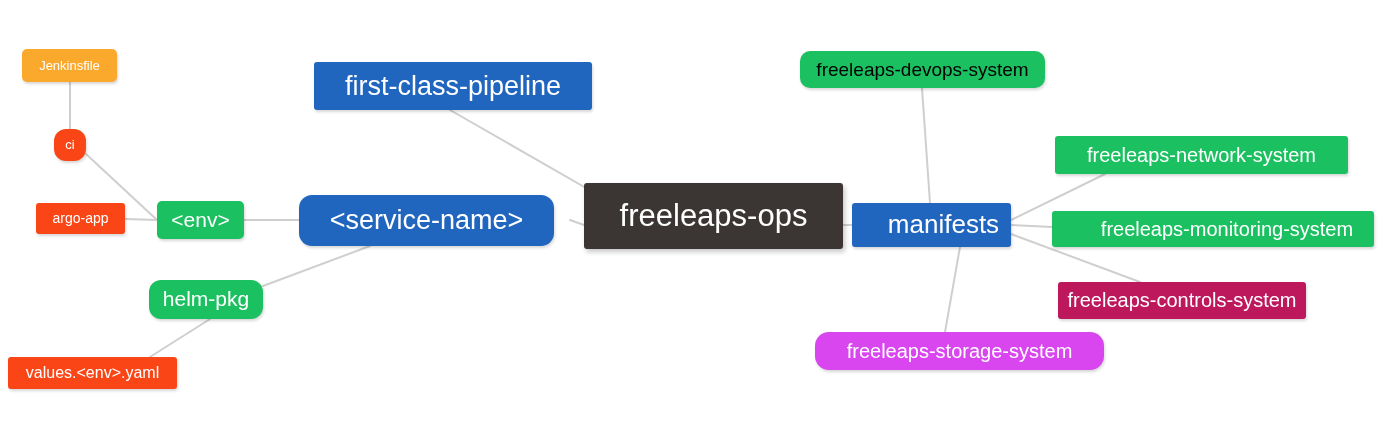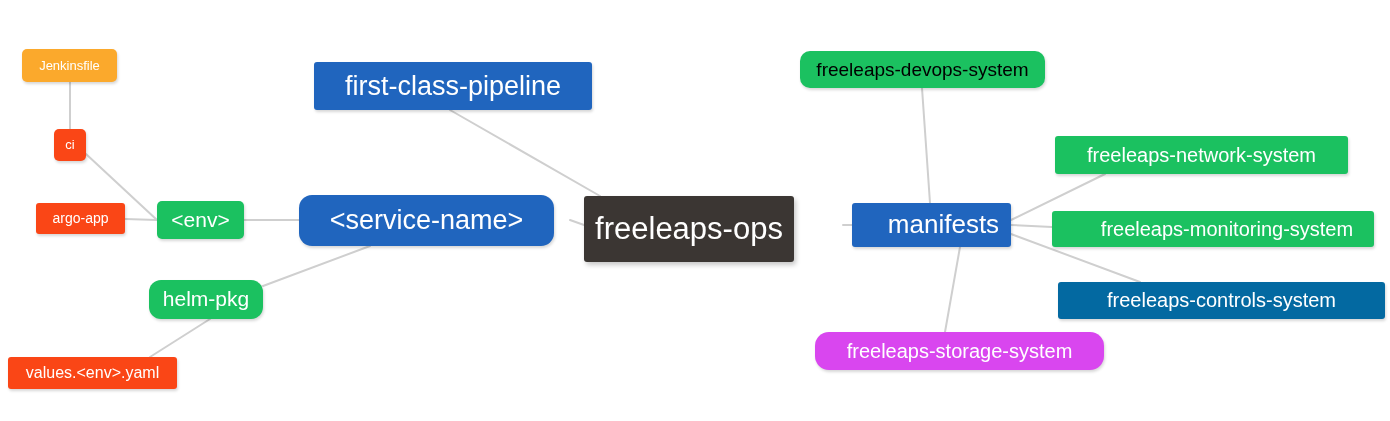--- a/index.html
+++ b/index.html
@@ -60,28 +60,28 @@
       <path d="M 570 196 L 584 201" stroke="#cfcfcf" stroke-width="2" fill="none" stroke-linecap="round"></path>
       <path d="M 843 201 L 852 201" stroke="#cfcfcf" stroke-width="2" fill="none" stroke-linecap="round"></path>
       <path d="M 930 179 L 922 64" stroke="#cfcfcf" stroke-width="2" fill="none" stroke-linecap="round"></path>
       <path d="M 1011 196 L 1105 150" stroke="#cfcfcf" stroke-width="2" fill="none" stroke-linecap="round"></path>
       <path d="M 1011 201 L 1052 203" stroke="#cfcfcf" stroke-width="2" fill="none" stroke-linecap="round"></path>
       <path d="M 1011 210 L 1140 258" stroke="#cfcfcf" stroke-width="2" fill="none" stroke-linecap="round"></path>
       <path d="M 960 223 L 945 308" stroke="#cfcfcf" stroke-width="2" fill="none" stroke-linecap="round"></path>
     </svg>
   <div id="node-layer">
       <div class="node" style="left: 22px; top: 25px; width: 95px; height: 33px; font-size: 13px; border-radius: 5px; background: rgb(251, 169, 44); color: rgb(255, 255, 255);">Jenkinsfile</div>
-      <div class="node" style="left: 54px; top: 105px; width: 32px; height: 32px; font-size: 13px; border-radius: 5px; background: rgb(250, 70, 22); color: rgb(255, 255, 255);">ci</div>
+      <div class="node" style="left: 54px; top: 105px; width: 32px; height: 32px; font-size: 13px; border-radius: 12px; background: rgb(250, 70, 22); color: rgb(255, 255, 255);">ci</div>
       <div class="node" style="left: 36px; top: 179px; width: 89px; height: 31px; font-size: 14px; border-radius: 3px; background: rgb(250, 70, 22); color: rgb(255, 255, 255);">argo-app</div>
       <div class="node" style="left: 157px; top: 177px; width: 87px; height: 38px; font-size: 21px; border-radius: 5px; background: rgb(27, 193, 96); color: rgb(255, 255, 255);">&lt;env&gt;</div>
       <div class="node" style="left: 149px; top: 256px; width: 114px; height: 39px; font-size: 21px; border-radius: 12px; background: rgb(27, 193, 96); color: rgb(255, 255, 255);">helm-pkg</div>
       <div class="node" style="left: 8px; top: 333px; width: 169px; height: 32px; font-size: 16px; border-radius: 3px; background: rgb(250, 70, 22); color: rgb(255, 255, 255);">values.&lt;env&gt;.yaml</div>
       <div class="node" style="left: 314px; top: 38px; width: 278px; height: 48px; font-size: 27px; border-radius: 3px; background: rgb(32, 101, 190); color: rgb(255, 255, 255);">first-class-pipeline</div>
       <div class="node" style="left: 299px; top: 171px; width: 255px; height: 51px; font-size: 27px; border-radius: 13px; background: rgb(32, 101, 190); color: rgb(255, 255, 255);">&lt;service-name&gt;</div>
-      <div class="node center" style="left: 584px; top: 172px; width: 210px; height: 66px; font-size: 31px; border-radius: 3px; background: rgb(59, 54, 51); color: rgb(255, 255, 255);">freeleaps-ops</div>
+      <div class="node center" style="left: 584px; top: 159px; width: 259px; height: 66px; font-size: 31px; border-radius: 3px; background: rgb(59, 54, 51); color: rgb(255, 255, 255);">freeleaps-ops</div>
       <div class="node" style="left: 852px; top: 179px; width: 159px; height: 44px; font-size: 26px; border-radius: 3px; background: rgb(32, 101, 190); color: rgb(255, 255, 255); padding-left: 24px;">manifests</div>
       <div class="node" style="left: 800px; top: 27px; width: 245px; height: 37px; font-size: 19px; border-radius: 10px; background: rgb(27, 193, 96); color: #000000;">freeleaps-devops-system</div>
       <div class="node" style="left: 1055px; top: 112px; width: 293px; height: 38px; font-size: 20px; border-radius: 3px; background: rgb(27, 193, 96); color: rgb(255, 255, 255);">freeleaps-network-system</div>
       <div class="node" style="left: 1052px; top: 187px; width: 322px; height: 36px; font-size: 20px; border-radius: 3px; background: rgb(27, 193, 96); color: rgb(255, 255, 255); padding-left: 28px;">freeleaps-monitoring-system</div>
-      <div class="node" style="left: 1058px; top: 258px; width: 327px; height: 37px; font-size: 20px; border-radius: 3px; background: #0369a1; color: rgb(255, 255, 255);">freeleaps-controls-system</div>
+      <div class="node" style="left: 1058px; top: 258px; width: 248px; height: 37px; font-size: 20px; border-radius: 3px; background: #be185d; color: rgb(255, 255, 255);">freeleaps-controls-system</div>
       <div class="node" style="left: 815px; top: 308px; width: 289px; height: 38px; font-size: 20px; border-radius: 14px; background: #d946ef; color: rgb(255, 255, 255);">freeleaps-storage-system</div>
     </div>
 </div>
 
 </body></html>

